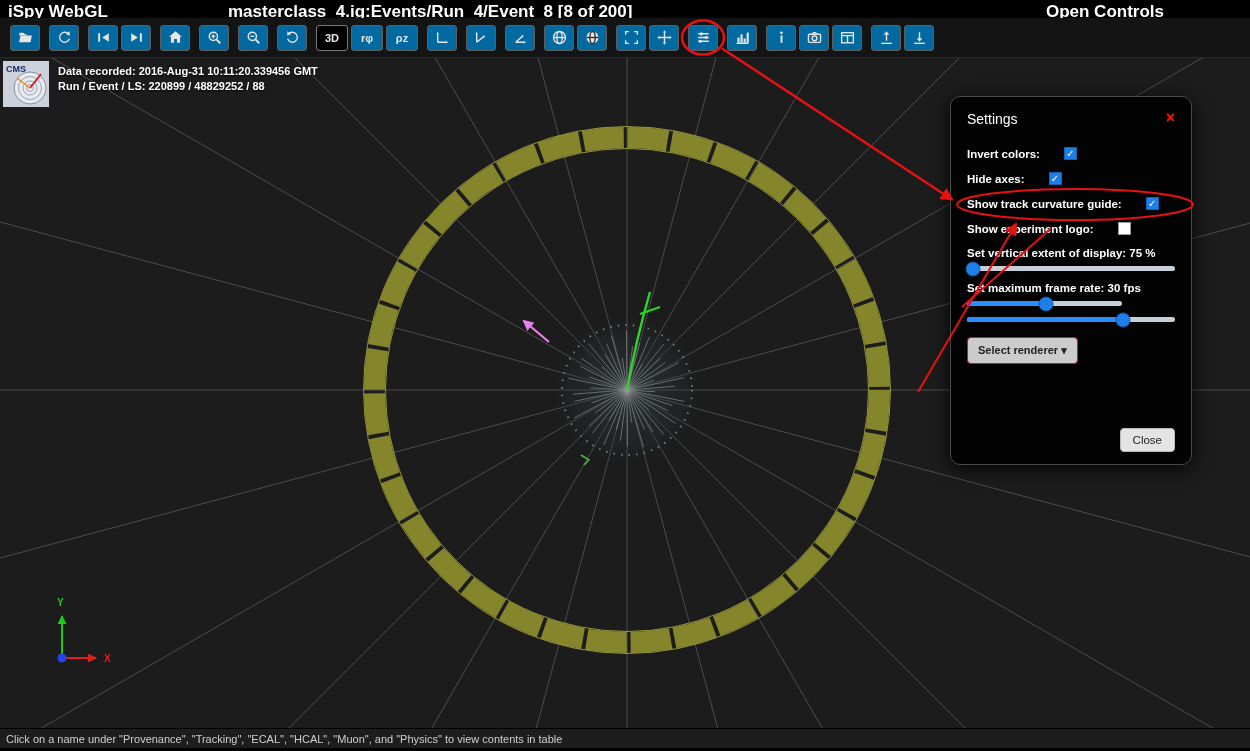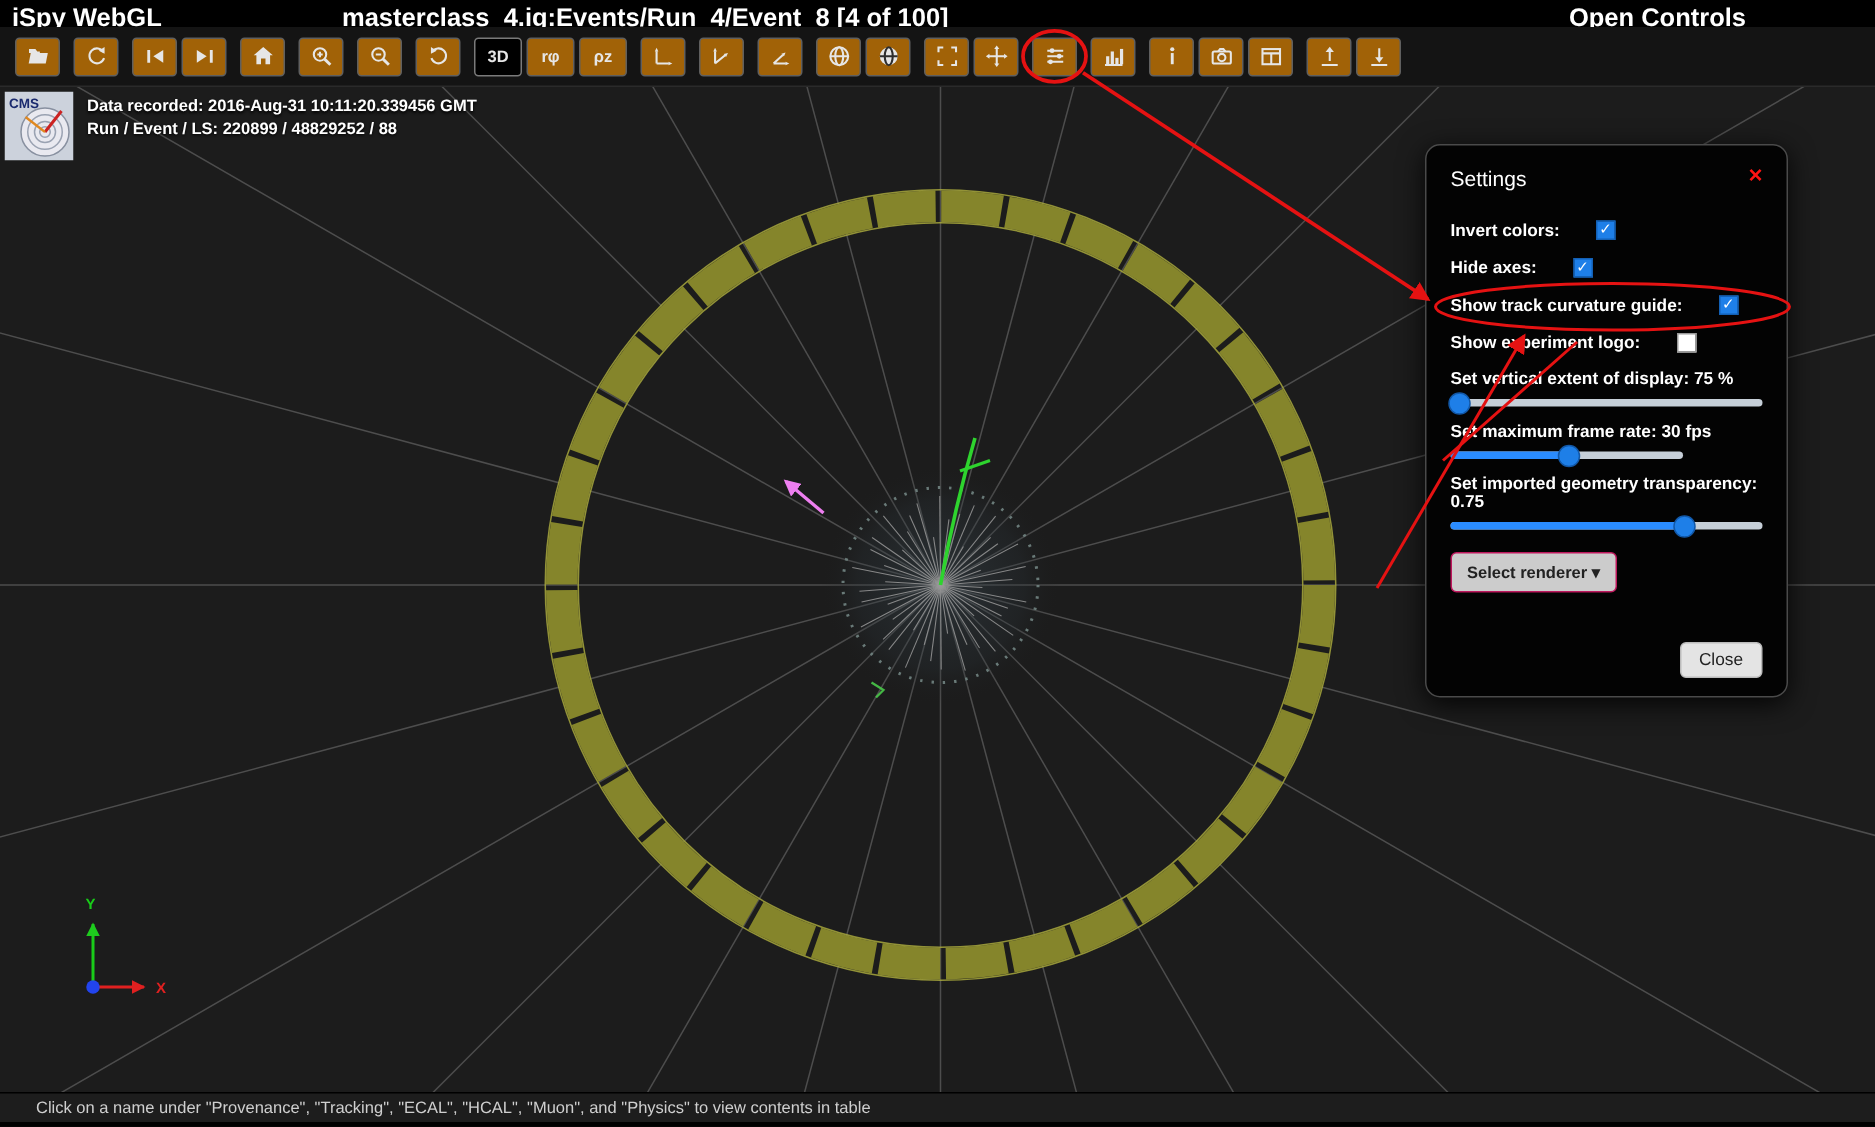--- a/index.html
+++ b/index.html
@@ -11,21 +11,21 @@
           font-size:17px;font-weight:bold;z-index:30;}
   #topbar .app-title{position:absolute;left:8px;top:2px;}
   #topbar .event-path{position:absolute;left:228px;top:2px;}
   #topbar .open-controls{position:absolute;right:86px;top:2px;cursor:pointer;}
 
   
   #toolbar{position:absolute;top:18px;left:0;width:100%;height:40px;background:#141414;
            border-bottom:1px solid #2a2a2a;display:flex;align-items:center;padding:0 10px;
            box-sizing:border-box;z-index:30;}
   .tb-group{display:flex;gap:3px;margin-right:9px;}
-  .tb-btn{width:30px;height:26px;background:#a16207;border:1px solid #5f5f5f;border-radius:3px;
+  .tb-btn{width:30px;height:26px;background:#0369a1;border:1px solid #5f5f5f;border-radius:3px;
           display:flex;align-items:center;justify-content:center;padding:0;cursor:pointer;color:#e6e6e6;}
   .tb-btn.text{font-size:11px;font-weight:bold;width:32px;}
   .tb-btn.active{background:#000000;border-color:#7a7a7a;box-shadow:inset 0 1px 3px #000;}
   .ic{stroke:#e6e6e6;fill:none;stroke-width:1.3;}
   .ic .f{fill:#e6e6e6;stroke:none;}
   .ic .d{stroke:#2e2e2e;fill:none;}
 
   
   #canvas-area{position:absolute;top:58px;left:0;width:1250px;height:670px;background:#1c1c1c;z-index:1;}
 
@@ -55,21 +55,21 @@
   .slider-thumb{position:absolute;top:50%;width:13px;height:13px;background:#1e7fe8;
                 border:1px solid #1258a8;border-radius:50%;transform:translate(-50%,-50%);}
   .renderer-btn{margin-top:4px;background:#ccc;color:#222;font-weight:bold;font-size:11px;
                 border:1px solid #be185d;border-radius:4px;padding:6px 10px;cursor:pointer;}
   .close-btn{position:absolute;right:16px;bottom:12px;background:#e4e4e4;color:#222;font-size:11.5px;
              border:1px solid #bbb;border-radius:4px;padding:5px 12px;cursor:pointer;}
 
   
   #statusbar{position:absolute;left:0;bottom:3px;width:100%;height:20px;background:#1d1d1d;
              border-top:1px solid #000;color:#cfcfcf;font-size:11px;line-height:20px;
-             padding-left:24px;box-sizing:border-box;z-index:30;}
+             padding-left:6px;box-sizing:border-box;z-index:30;}
 
   
   #annotations{position:absolute;top:0;left:0;z-index:60;pointer-events:none;}
 </style>
 </head>
 <body>
 
 <div id="app">
 
   <div id="canvas-area">
@@ -186,21 +186,21 @@
         <line x1="62" y1="600" x2="96" y2="600" stroke="#e02020" stroke-width="2" marker-end="url(#mRed)"></line>
         <circle cx="62" cy="600" r="4.5" fill="#2244ee"></circle>
         <text x="57" y="548" fill="#19cc19" font-size="10" font-weight="bold">Y</text>
         <text x="104" y="604" fill="#e02020" font-size="10" font-weight="bold">X</text>
       </g>
     </svg>
   </div>
 
   <div id="topbar">
     <span class="app-title">iSpy WebGL</span>
-    <span class="event-path">masterclass_4.ig:Events/Run_4/Event_8 [4 of 100]</span>
+    <span class="event-path">masterclass_4.ig:Events/Run_4/Event_8 [8 of 200]</span>
     <span class="open-controls">Open Controls</span>
   </div>
 
   <div id="toolbar">
     <div class="tb-group">
       <button class="tb-btn">
         <svg class="ic" viewBox="0 0 16 16" width="17" height="17">
           <path class="f" d="M2.2 6 V3.5 H6.2 L7.4 5 H9 V6 Z"></path>
             <path class="f" d="M2 12.5 L3.3 6 H14 L12.7 12.5 Z"></path>
         </svg>
@@ -431,21 +431,20 @@
       </div>
     </div>
     <div class="slider-row">
       <div class="slider-label">Set maximum frame rate: 30 fps</div>
       <div class="slider-track" style="width:155px">
         <div class="slider-fill" style="width: 51%;"></div>
           <div class="slider-thumb" style="left: 51%;"></div>
       </div>
     </div>
     <div class="slider-row">
-      <div class="slider-label">Set imported geometry transparency: 0.75</div>
       <div class="slider-track">
         <div class="slider-fill" style="width: 75%;"></div>
           <div class="slider-thumb" style="left: 75%;"></div>
       </div>
     </div>
 
     <button class="renderer-btn">
       <span>Select renderer</span>
       <span>▾</span>
     </button>

